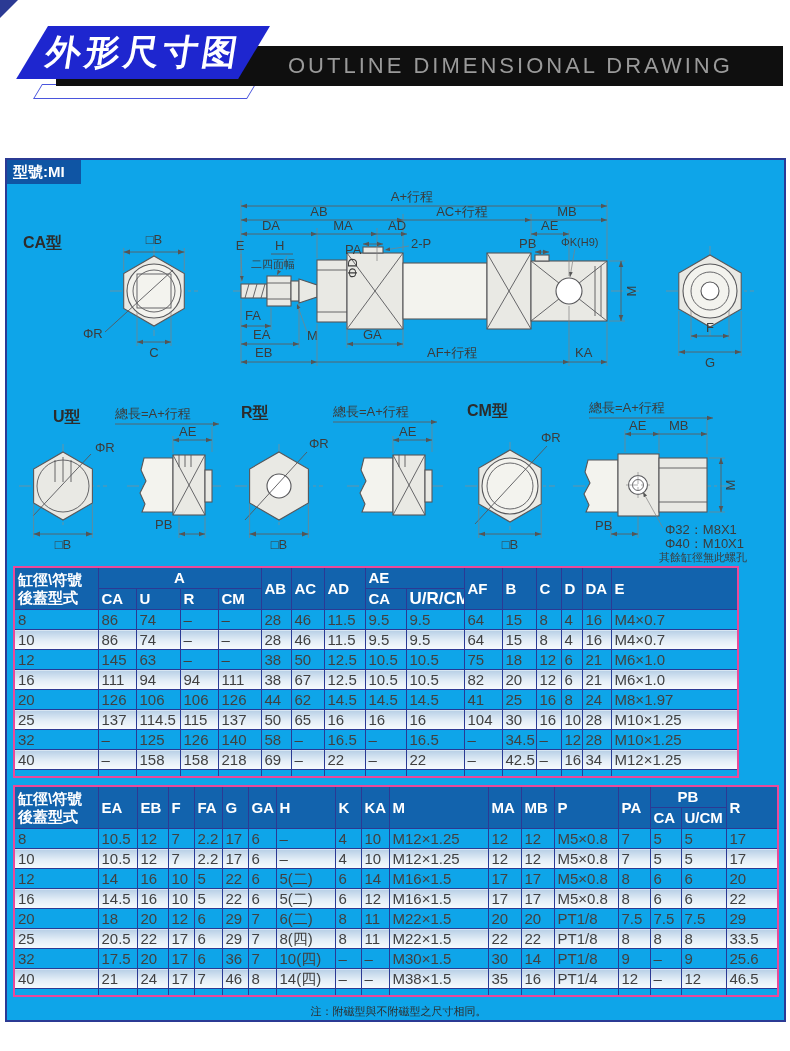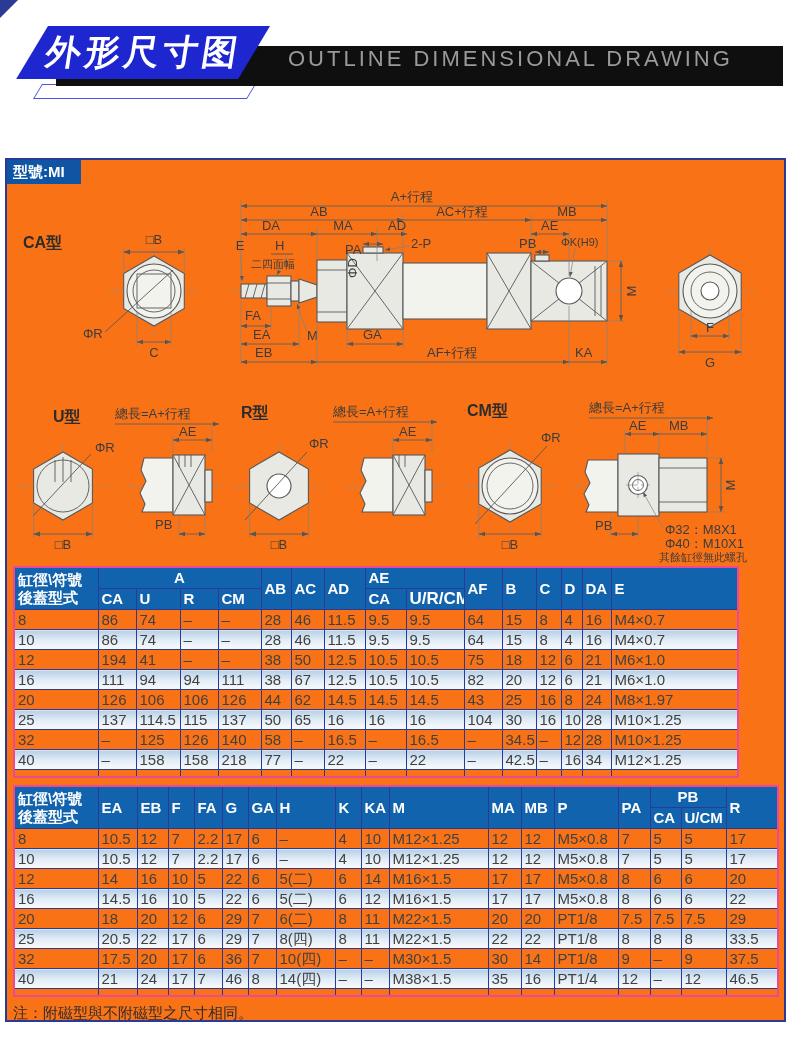--- a/index.html
+++ b/index.html
@@ -3,31 +3,31 @@
 <meta charset="utf-8">
 <style>
   html,body{margin:0;padding:0;background:#ffffff;}
   body{width:790px;height:1051px;position:relative;font-family:"Liberation Sans",sans-serif;overflow:hidden;}
 
   
   .banner{position:absolute;left:0;top:0;width:790px;height:158px;}
   .corner-tri{position:absolute;left:0;top:0;width:0;height:0;
     border-top:18px solid #2b3a94;border-right:18px solid transparent;z-index:4;}
   .black-bar{position:absolute;left:56px;top:46px;right:7px;height:40px;background:#0f0f0f;
-    z-index:1;display:flex;}
+    z-index:1;display:flex;align-items:center;}
   .bar-text{margin-left:232px;font-size:22px;letter-spacing:3px;color:#9a9a9a;white-space:nowrap;}
   .blue-para{position:absolute;left:48px;top:26px;width:222px;height:53px;background:#1e26cf;
     transform:skewX(-31deg);transform-origin:0 0;z-index:3;display:flex;align-items:center;justify-content:center;}
   .para-text{transform:skewX(24deg);color:#ffffff;font-weight:bold;font-size:35px;letter-spacing:4px;white-space:nowrap;}
   .outline-para{position:absolute;left:42px;top:84px;width:212px;height:13px;border:1px solid #4a55dd;
     transform:skewX(-31deg);transform-origin:0 0;z-index:0;}
 
   
   .content-box{position:absolute;left:5px;top:158px;width:781px;height:864px;border:2px solid #2b3a94;
-    box-sizing:border-box;background:#f97316;}
+    box-sizing:border-box;background:#0ea5e9;}
   .model-tag{position:absolute;top:0;left:0;background:#0f55a4;color:#fff;font-weight:bold;
     font-size:15px;line-height:24px;padding:0 16px 0 6px;}
 
   
   svg.drawings{display:block;margin:26px 0 0 0;}
   .drawings .part{fill:#e9e9e4;stroke:#57575a;stroke-width:1.1;}
   .drawings .part2{fill:#f3f3ee;stroke:#57575a;stroke-width:1.1;}
   .drawings .hole{fill:#ffffff;stroke:#57575a;stroke-width:1.1;}
   .drawings .ln{stroke:#57575a;stroke-width:0.9;fill:none;}
   .drawings .cl{stroke:#8e8e8e;stroke-width:0.7;stroke-dasharray:12 3 3 3;fill:none;}
@@ -44,21 +44,21 @@
   th{background:#1263ad;color:#fff;font-size:15px;font-weight:bold;text-align:left;
      padding:0 3px;height:20px;line-height:18px;border:1px solid #2b3a94;overflow:hidden;white-space:nowrap;}
   td{font-size:15px;color:#414141;padding:0 3px;height:19px;line-height:19px;
      border:1px solid #2b3a94;overflow:hidden;white-space:nowrap;}
   .ctr{text-align:center;}
   .shrink{font-size:17px;}
   tbody[data-rows] tr:nth-child(even) td{
      background:linear-gradient(180deg,#b7cfe6 0%,#e4eef7 55%,#f8fbfd 100%);}
   .stub-body td{height:6px;line-height:6px;}
 
-  .note{margin:7px 0 0 6px;font-size:15px;color:#2e2e2e;}
+  .note{margin:7px 0 0 6px;font-size:11px;color:#2e2e2e;text-align:center;}
 </style>
 </head>
 <body>
 
 <div class="banner">
   <div class="corner-tri"></div>
   <div class="black-bar">
     <span class="bar-text">OUTLINE DIMENSIONAL DRAWING</span>
   </div>
   <div class="blue-para">
@@ -399,22 +399,22 @@
           <td>9.5</td>
           <td>64</td>
           <td>15</td>
           <td>8</td>
           <td>4</td>
           <td>16</td>
           <td>M4×0.7</td>
         </tr>
         <tr>
           <td>12</td>
-          <td>194</td>
-          <td>41</td>
+          <td>145</td>
+          <td>63</td>
           <td>–</td>
           <td>–</td>
           <td>38</td>
           <td>50</td>
           <td>12.5</td>
           <td>10.5</td>
           <td>10.5</td>
           <td>75</td>
           <td>18</td>
           <td>12</td>
@@ -444,21 +444,21 @@
           <td>20</td>
           <td>126</td>
           <td>106</td>
           <td>106</td>
           <td>126</td>
           <td>44</td>
           <td>62</td>
           <td>14.5</td>
           <td>14.5</td>
           <td>14.5</td>
-          <td>43</td>
+          <td>41</td>
           <td>25</td>
           <td>16</td>
           <td>8</td>
           <td>24</td>
           <td>M8×1.97</td>
         </tr>
         <tr>
           <td>25</td>
           <td>137</td>
           <td>114.5</td>
@@ -493,21 +493,21 @@
           <td>12</td>
           <td>28</td>
           <td>M10×1.25</td>
         </tr>
         <tr>
           <td>40</td>
           <td>–</td>
           <td>158</td>
           <td>158</td>
           <td>218</td>
-          <td>77</td>
+          <td>69</td>
           <td>–</td>
           <td>22</td>
           <td>–</td>
           <td>22</td>
           <td>–</td>
           <td>42.5</td>
           <td>–</td>
           <td>16</td>
           <td>34</td>
           <td>M12×1.25</td>
@@ -713,21 +713,21 @@
           <td>10(四)</td>
           <td>–</td>
           <td>–</td>
           <td>M30×1.5</td>
           <td>30</td>
           <td>14</td>
           <td>PT1/8</td>
           <td>9</td>
           <td>–</td>
           <td>9</td>
-          <td>37.5</td>
+          <td>25.6</td>
         </tr>
         <tr>
           <td>40</td>
           <td>21</td>
           <td>24</td>
           <td>17</td>
           <td>7</td>
           <td>46</td>
           <td>8</td>
           <td>14(四)</td>

